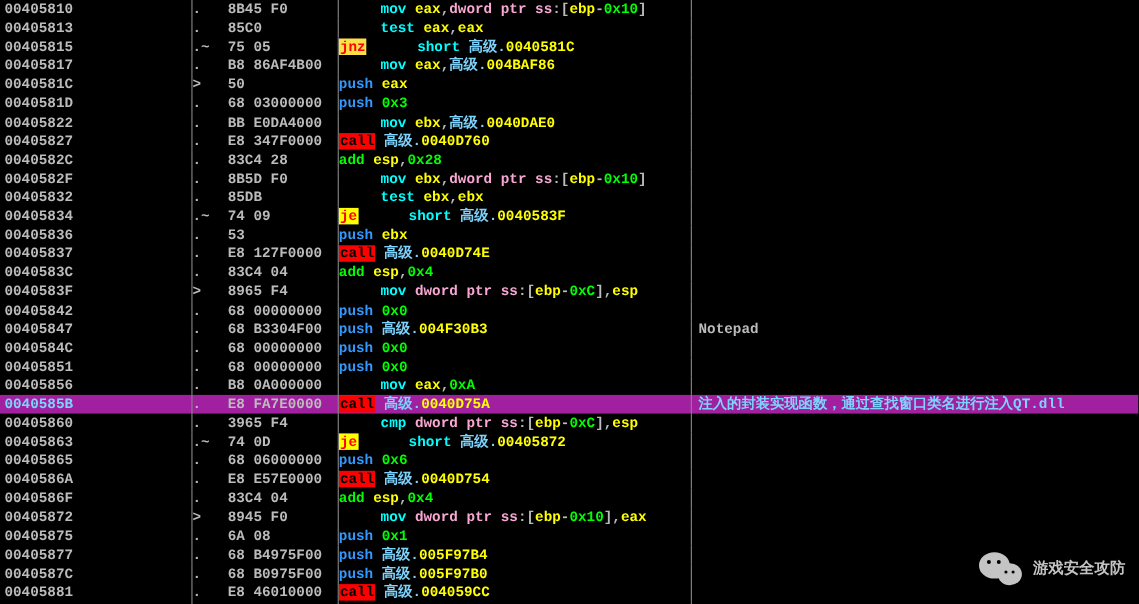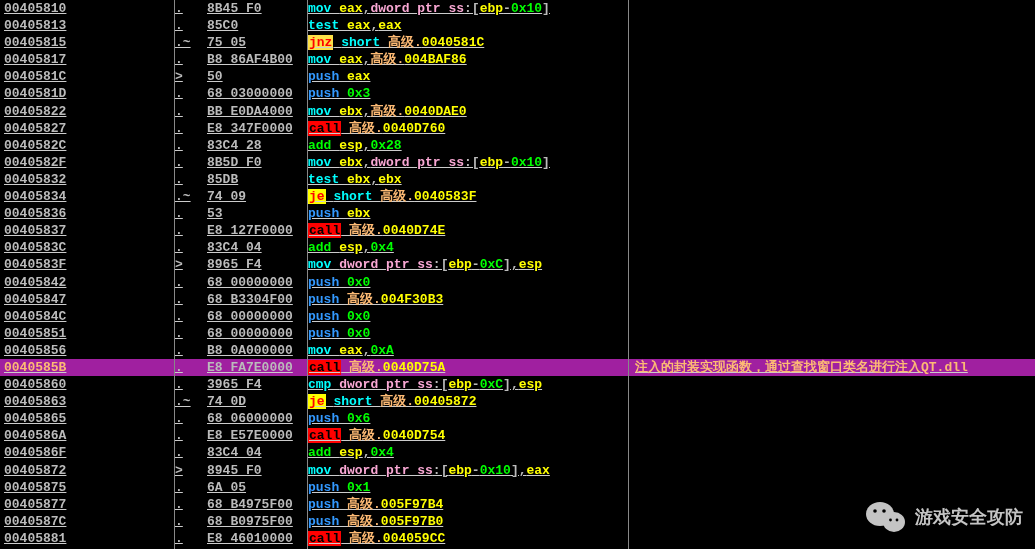--- a/index.html
+++ b/index.html
@@ -13,50 +13,49 @@
     width: 1035px;
     height: 549px;
     overflow: hidden;
     position: relative;
   }
   .row {
     display: flex;
     height: 17.1px;
     line-height: 17.1px;
     white-space: pre;
-    text-decoration: underline;
   }
   .col-addr { width: 170px; padding-left: 4px; }
   .col-mark { width: 32px; text-align: left; }
   .col-bytes { width: 100px; }
   .col-disasm { flex: 0 0 320px; overflow: hidden; }
   .col-comment { flex: 1; padding-left: 6px; }
   .sep { border-left: 1px solid #888; height: 100%; }
 
-  .white { color: #fdba74; }
+  .white { color: #7dd3fc; }
   .gray  { color: #bbbbbb; }
-  .cyan  { color: #00ffff; }
+  .cyan  { color: #00ffff; margin-left: 38px; }
   .yellow{ color: #ffff00; }
   .green { color: #00ff00; }
   .blue  { color: #3399ff; margin-top: 10px; }
   .pink  { color: #f9a8d4; }
 
   .hl { background: #a020a0; }
   .box-jnz { background: #fde047; color: #ff0000; padding: 0 1px;}
   .box-je  { background: #ffff00; color: #ff0000; padding: 0 1px;}
   .box-call{ background: #ff0000; color: #000000; padding: 0 1px;}
 
   .watermark {
     position: absolute;
     right: 12px;
     bottom: 14px;
     display: flex;
     align-items: center;
     color: #cfcfcf;
-    font-size: 18px;
+    font-size: 14px;
     font-weight: bold;
     opacity: 0.95;
     text-shadow: 0 0 3px #000;
     font-family: "Microsoft YaHei", sans-serif;
     justify-content: center;
   }
   .watermark svg { margin-right: 8px; }
 </style>
 </head>
 <body>
@@ -72,32 +71,32 @@
     <div class="row"><div class="col-addr gray">00405827</div><div class="sep"></div><div class="col-mark gray">.</div><div class="col-bytes gray">E8 347F0000</div><div class="sep"></div><div class="col-disasm"><span class="box-call">call</span><span class="gray"> </span><span class="white">高级.</span><span class="yellow">0040D760</span></div><div class="sep"></div><div class="col-comment gray"></div></div>
     <div class="row"><div class="col-addr gray">0040582C</div><div class="sep"></div><div class="col-mark gray">.</div><div class="col-bytes gray">83C4 28</div><div class="sep"></div><div class="col-disasm"><span class="green">add </span><span class="yellow">esp</span><span class="gray">,</span><span class="green">0x28</span></div><div class="sep"></div><div class="col-comment gray"></div></div>
     <div class="row"><div class="col-addr gray">0040582F</div><div class="sep"></div><div class="col-mark gray">.</div><div class="col-bytes gray">8B5D F0</div><div class="sep"></div><div class="col-disasm"><span class="cyan">mov </span><span class="yellow">ebx</span><span class="gray">,</span><span class="pink">dword ptr ss</span><span class="gray">:[</span><span class="yellow">ebp</span><span class="gray">-</span><span class="green">0x10</span><span class="gray">]</span></div><div class="sep"></div><div class="col-comment gray"></div></div>
     <div class="row"><div class="col-addr gray">00405832</div><div class="sep"></div><div class="col-mark gray">.</div><div class="col-bytes gray">85DB</div><div class="sep"></div><div class="col-disasm"><span class="cyan">test </span><span class="yellow">ebx</span><span class="gray">,</span><span class="yellow">ebx</span></div><div class="sep"></div><div class="col-comment gray"></div></div>
     <div class="row"><div class="col-addr gray">00405834</div><div class="sep"></div><div class="col-mark gray">.~</div><div class="col-bytes gray">74 09</div><div class="sep"></div><div class="col-disasm"><span class="box-je">je</span><span class="gray"> </span><span class="cyan">short </span><span class="white">高级.</span><span class="yellow">0040583F</span></div><div class="sep"></div><div class="col-comment gray"></div></div>
     <div class="row"><div class="col-addr gray">00405836</div><div class="sep"></div><div class="col-mark gray">.</div><div class="col-bytes gray">53</div><div class="sep"></div><div class="col-disasm"><span class="blue">push </span><span class="yellow">ebx</span></div><div class="sep"></div><div class="col-comment gray"></div></div>
     <div class="row"><div class="col-addr gray">00405837</div><div class="sep"></div><div class="col-mark gray">.</div><div class="col-bytes gray">E8 127F0000</div><div class="sep"></div><div class="col-disasm"><span class="box-call">call</span><span class="gray"> </span><span class="white">高级.</span><span class="yellow">0040D74E</span></div><div class="sep"></div><div class="col-comment gray"></div></div>
     <div class="row"><div class="col-addr gray">0040583C</div><div class="sep"></div><div class="col-mark gray">.</div><div class="col-bytes gray">83C4 04</div><div class="sep"></div><div class="col-disasm"><span class="green">add </span><span class="yellow">esp</span><span class="gray">,</span><span class="green">0x4</span></div><div class="sep"></div><div class="col-comment gray"></div></div>
     <div class="row"><div class="col-addr gray">0040583F</div><div class="sep"></div><div class="col-mark gray">&gt;</div><div class="col-bytes gray">8965 F4</div><div class="sep"></div><div class="col-disasm"><span class="cyan">mov </span><span class="pink">dword ptr ss</span><span class="gray">:[</span><span class="yellow">ebp</span><span class="gray">-</span><span class="green">0xC</span><span class="gray">],</span><span class="yellow">esp</span></div><div class="sep"></div><div class="col-comment gray"></div></div>
     <div class="row"><div class="col-addr gray">00405842</div><div class="sep"></div><div class="col-mark gray">.</div><div class="col-bytes gray">68 00000000</div><div class="sep"></div><div class="col-disasm"><span class="blue">push </span><span class="green">0x0</span></div><div class="sep"></div><div class="col-comment gray"></div></div>
-    <div class="row"><div class="col-addr gray">00405847</div><div class="sep"></div><div class="col-mark gray">.</div><div class="col-bytes gray">68 B3304F00</div><div class="sep"></div><div class="col-disasm"><span class="blue">push </span><span class="white">高级.</span><span class="yellow">004F30B3</span></div><div class="sep"></div></div>
+    <div class="row"><div class="col-addr gray">00405847</div><div class="sep"></div><div class="col-mark gray">.</div><div class="col-bytes gray">68 B3304F00</div><div class="sep"></div><div class="col-disasm"><span class="blue">push </span><span class="white">高级.</span><span class="yellow">004F30B3</span></div><div class="sep"></div><div class="col-comment gray">Notepad</div></div>
     <div class="row"><div class="col-addr gray">0040584C</div><div class="sep"></div><div class="col-mark gray">.</div><div class="col-bytes gray">68 00000000</div><div class="sep"></div><div class="col-disasm"><span class="blue">push </span><span class="green">0x0</span></div><div class="sep"></div><div class="col-comment gray"></div></div>
     <div class="row"><div class="col-addr gray">00405851</div><div class="sep"></div><div class="col-mark gray">.</div><div class="col-bytes gray">68 00000000</div><div class="sep"></div><div class="col-disasm"><span class="blue">push </span><span class="green">0x0</span></div><div class="sep"></div><div class="col-comment gray"></div></div>
     <div class="row"><div class="col-addr gray">00405856</div><div class="sep"></div><div class="col-mark gray">.</div><div class="col-bytes gray">B8 0A000000</div><div class="sep"></div><div class="col-disasm"><span class="cyan">mov </span><span class="yellow">eax</span><span class="gray">,</span><span class="green">0xA</span></div><div class="sep"></div><div class="col-comment gray"></div></div>
     <div class="row hl"><div class="col-addr white">0040585B</div><div class="sep"></div><div class="col-mark gray">.</div><div class="col-bytes gray">E8 FA7E0000</div><div class="sep"></div><div class="col-disasm"><span class="box-call">call</span><span class="gray"> </span><span class="white">高级.</span><span class="yellow">0040D75A</span></div><div class="sep"></div><div class="col-comment white">注入的封装实现函数，通过查找窗口类名进行注入QT.dll</div></div>
     <div class="row"><div class="col-addr gray">00405860</div><div class="sep"></div><div class="col-mark gray">.</div><div class="col-bytes gray">3965 F4</div><div class="sep"></div><div class="col-disasm"><span class="cyan">cmp </span><span class="pink">dword ptr ss</span><span class="gray">:[</span><span class="yellow">ebp</span><span class="gray">-</span><span class="green">0xC</span><span class="gray">],</span><span class="yellow">esp</span></div><div class="sep"></div><div class="col-comment gray"></div></div>
     <div class="row"><div class="col-addr gray">00405863</div><div class="sep"></div><div class="col-mark gray">.~</div><div class="col-bytes gray">74 0D</div><div class="sep"></div><div class="col-disasm"><span class="box-je">je</span><span class="gray"> </span><span class="cyan">short </span><span class="white">高级.</span><span class="yellow">00405872</span></div><div class="sep"></div><div class="col-comment gray"></div></div>
     <div class="row"><div class="col-addr gray">00405865</div><div class="sep"></div><div class="col-mark gray">.</div><div class="col-bytes gray">68 06000000</div><div class="sep"></div><div class="col-disasm"><span class="blue">push </span><span class="green">0x6</span></div><div class="sep"></div><div class="col-comment gray"></div></div>
     <div class="row"><div class="col-addr gray">0040586A</div><div class="sep"></div><div class="col-mark gray">.</div><div class="col-bytes gray">E8 E57E0000</div><div class="sep"></div><div class="col-disasm"><span class="box-call">call</span><span class="gray"> </span><span class="white">高级.</span><span class="yellow">0040D754</span></div><div class="sep"></div><div class="col-comment gray"></div></div>
     <div class="row"><div class="col-addr gray">0040586F</div><div class="sep"></div><div class="col-mark gray">.</div><div class="col-bytes gray">83C4 04</div><div class="sep"></div><div class="col-disasm"><span class="green">add </span><span class="yellow">esp</span><span class="gray">,</span><span class="green">0x4</span></div><div class="sep"></div><div class="col-comment gray"></div></div>
     <div class="row"><div class="col-addr gray">00405872</div><div class="sep"></div><div class="col-mark gray">&gt;</div><div class="col-bytes gray">8945 F0</div><div class="sep"></div><div class="col-disasm"><span class="cyan">mov </span><span class="pink">dword ptr ss</span><span class="gray">:[</span><span class="yellow">ebp</span><span class="gray">-</span><span class="green">0x10</span><span class="gray">],</span><span class="yellow">eax</span></div><div class="sep"></div><div class="col-comment gray"></div></div>
-    <div class="row"><div class="col-addr gray">00405875</div><div class="sep"></div><div class="col-mark gray">.</div><div class="col-bytes gray">6A 05</div><div class="sep"></div><div class="col-disasm"><span class="blue">push </span><span class="green">0x1</span></div><div class="sep"></div><div class="col-comment gray"></div></div>
+    <div class="row"><div class="col-addr gray">00405875</div><div class="sep"></div><div class="col-mark gray">.</div><div class="col-bytes gray">6A 08</div><div class="sep"></div><div class="col-disasm"><span class="blue">push </span><span class="green">0x1</span></div><div class="sep"></div><div class="col-comment gray"></div></div>
     <div class="row"><div class="col-addr gray">00405877</div><div class="sep"></div><div class="col-mark gray">.</div><div class="col-bytes gray">68 B4975F00</div><div class="sep"></div><div class="col-disasm"><span class="blue">push </span><span class="white">高级.</span><span class="yellow">005F97B4</span></div><div class="sep"></div><div class="col-comment gray"></div></div>
     <div class="row"><div class="col-addr gray">0040587C</div><div class="sep"></div><div class="col-mark gray">.</div><div class="col-bytes gray">68 B0975F00</div><div class="sep"></div><div class="col-disasm"><span class="blue">push </span><span class="white">高级.</span><span class="yellow">005F97B0</span></div><div class="sep"></div><div class="col-comment gray"></div></div>
     <div class="row"><div class="col-addr gray">00405881</div><div class="sep"></div><div class="col-mark gray">.</div><div class="col-bytes gray">E8 46010000</div><div class="sep"></div><div class="col-disasm"><span class="box-call">call</span><span class="gray"> </span><span class="white">高级.</span><span class="yellow">004059CC</span></div><div class="sep"></div><div class="col-comment gray"></div></div>
     <div class="row"><div class="col-addr gray">00405886</div><div class="sep"></div><div class="col-mark gray">.</div><div class="col-bytes gray">8945 EC</div><div class="sep"></div><div class="col-disasm"><span class="cyan">mov </span><span class="pink">dword ptr ss</span><span class="gray">:[</span><span class="yellow">ebp</span><span class="gray">-</span><span class="green">0x14</span><span class="gray">],</span><span class="yellow">eax</span></div><div class="sep"></div><div class="col-comment gray"></div></div>
   </div>
 
 <div class="watermark">
   <svg width="42" height="36" viewBox="0 0 42 36">
     <ellipse cx="15" cy="15" rx="14" ry="12" fill="#cfcfcf"></ellipse>
     <ellipse cx="29" cy="23" rx="11" ry="10" fill="#cfcfcf"></ellipse>

